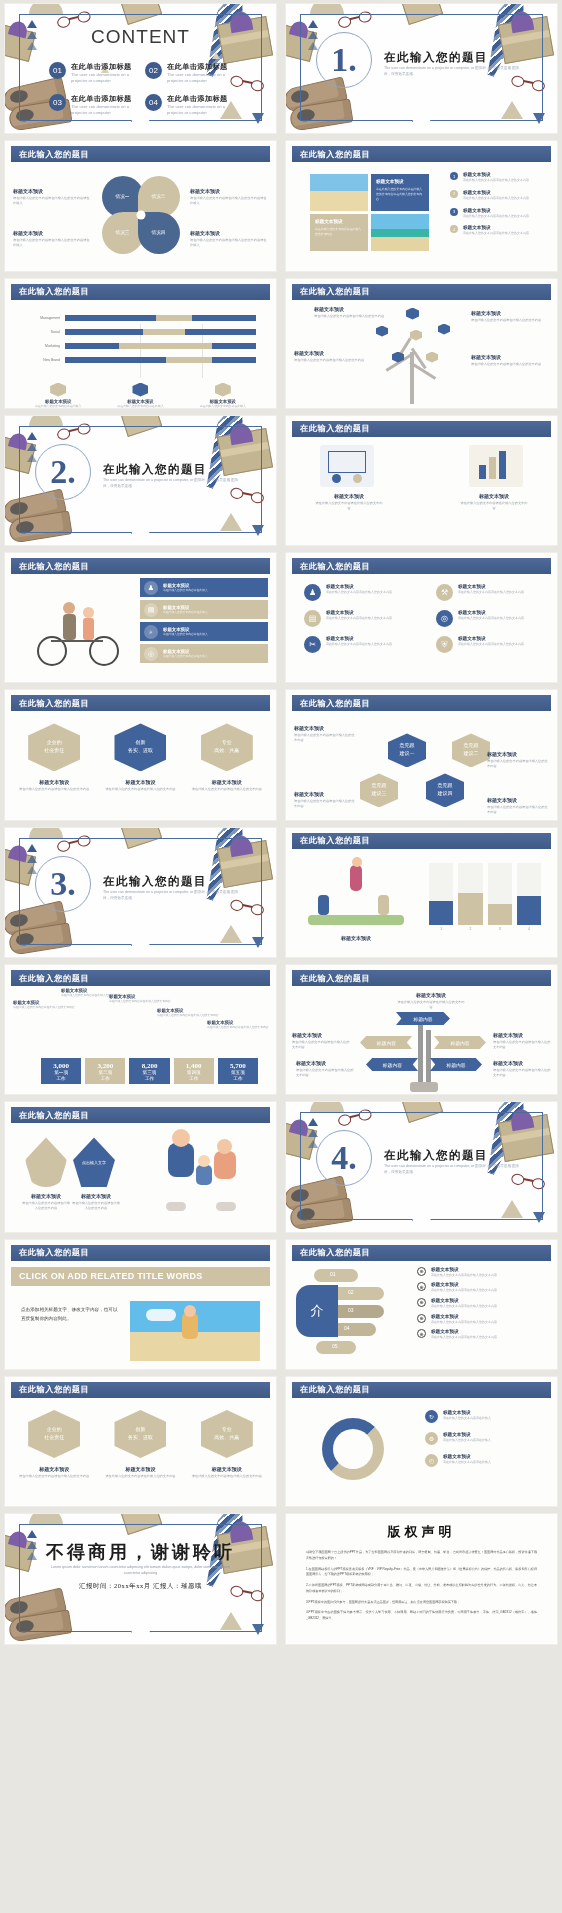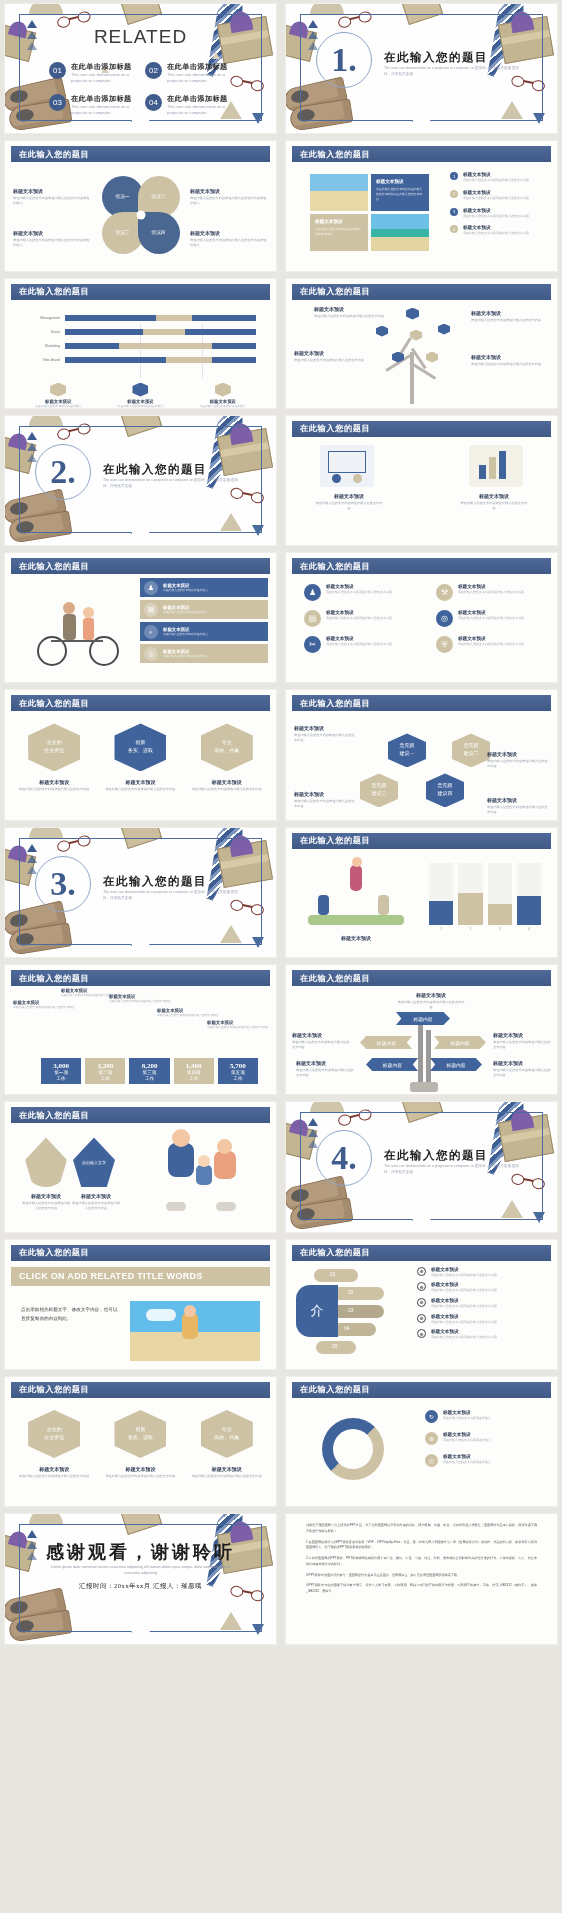--- a/index.html
+++ b/index.html
@@ -237,21 +237,21 @@
     <div class="sm-tri" style="right:56px;top:48px;"></div>
     <div class="inner-border"></div>
     <div class="tri-group">
         <i></i>
         <i></i>
         <i></i>
       </div>
     <div class="arrow-head"></div>
     <div class="v-line"></div>
 
-    <div class="content-title">RELATED</div>
+    <div class="content-title">CONTENT</div>
 
     <div class="ct-row" style="left:44px;top:58px;">
       <div class="ct-num">01</div>
       <div class="ct-txt">
           <b>在此单击添加标题</b>
       <small>The user can demonstrate on a projector or computer</small>
         </div>
     </div>
     <div class="ct-row" style="left:140px;top:58px;">
       <div class="ct-num">02</div>
@@ -1127,26 +1127,27 @@
     <div class="beige-dome" style="left:24px;top:-6px;"></div>
     <div class="beige-tri" style="right:34px;bottom:14px;"></div>
     <div class="inner-border"></div>
     <div class="tri-group">
         <i></i>
         <i></i>
         <i></i>
       </div>
     <div class="arrow-head"></div>
     <div class="v-line"></div>
-    <div class="thanks-title">感谢观看，谢谢聆听</div>
+    <div class="thanks-title">不得商用，谢谢聆听</div>
     <div class="thanks-sub">Lorem ipsum dolor sameman tanam casectetur adipiscing elit tamam dalam qoue sampe, dolor sameman tanam casectetur adipiscing</div>
     <div class="thanks-meta">汇报时间：20xx年xx月    汇报人：璀愿哦</div>
   </div>
 
   <div class="slide">
+    <div class="copy-title">版权声明</div>
     <div class="copy-body" id="copyBody">
         <p>感谢您下载图图网平台上提供的PPT作品，为了您和图图网以及原创作者的利益，请勿复制、传播、销售，否则将承担法律责任！图图网对作品享有版权，投诉传播下载及数进行侵权索赔的！</p>
         <p>1.在图图网站权所有的PPT模板是会员版权（VRF：VIP Royalty-Free）作品，受《中华人民共和国著作法》和《世界版权公约》的保护。作品的所有权、版权和所有权归图图网所有，您下载的是PPT模板素材的使用权；</p>
         <p>2.不得将图图网的PPT模板、PPT素材或网站成部分用于再出售、赠与、出租、出借、转让、分销、发布或以任何解释为实质性分发的行为、不得转授权、出卖、转让本协议或者本协议中的权利；</p>
         <p>3.PPT模板中的图片仅供参考，图图网提供大量高清正品图形，但商用标注，如有需要请登图图网获权购买下载；</p>
         <p>4.PPT模板中包含的图像字体为参考展示、仅供个人学习使用、不得商用、网站不对因的字体使用行为负责，可商用字体参考：宋体、仿宋_GB2312（或仿宋）、楷体_GB2312、黑体等。</p>
       </div>
   </div>
 
 </div>

